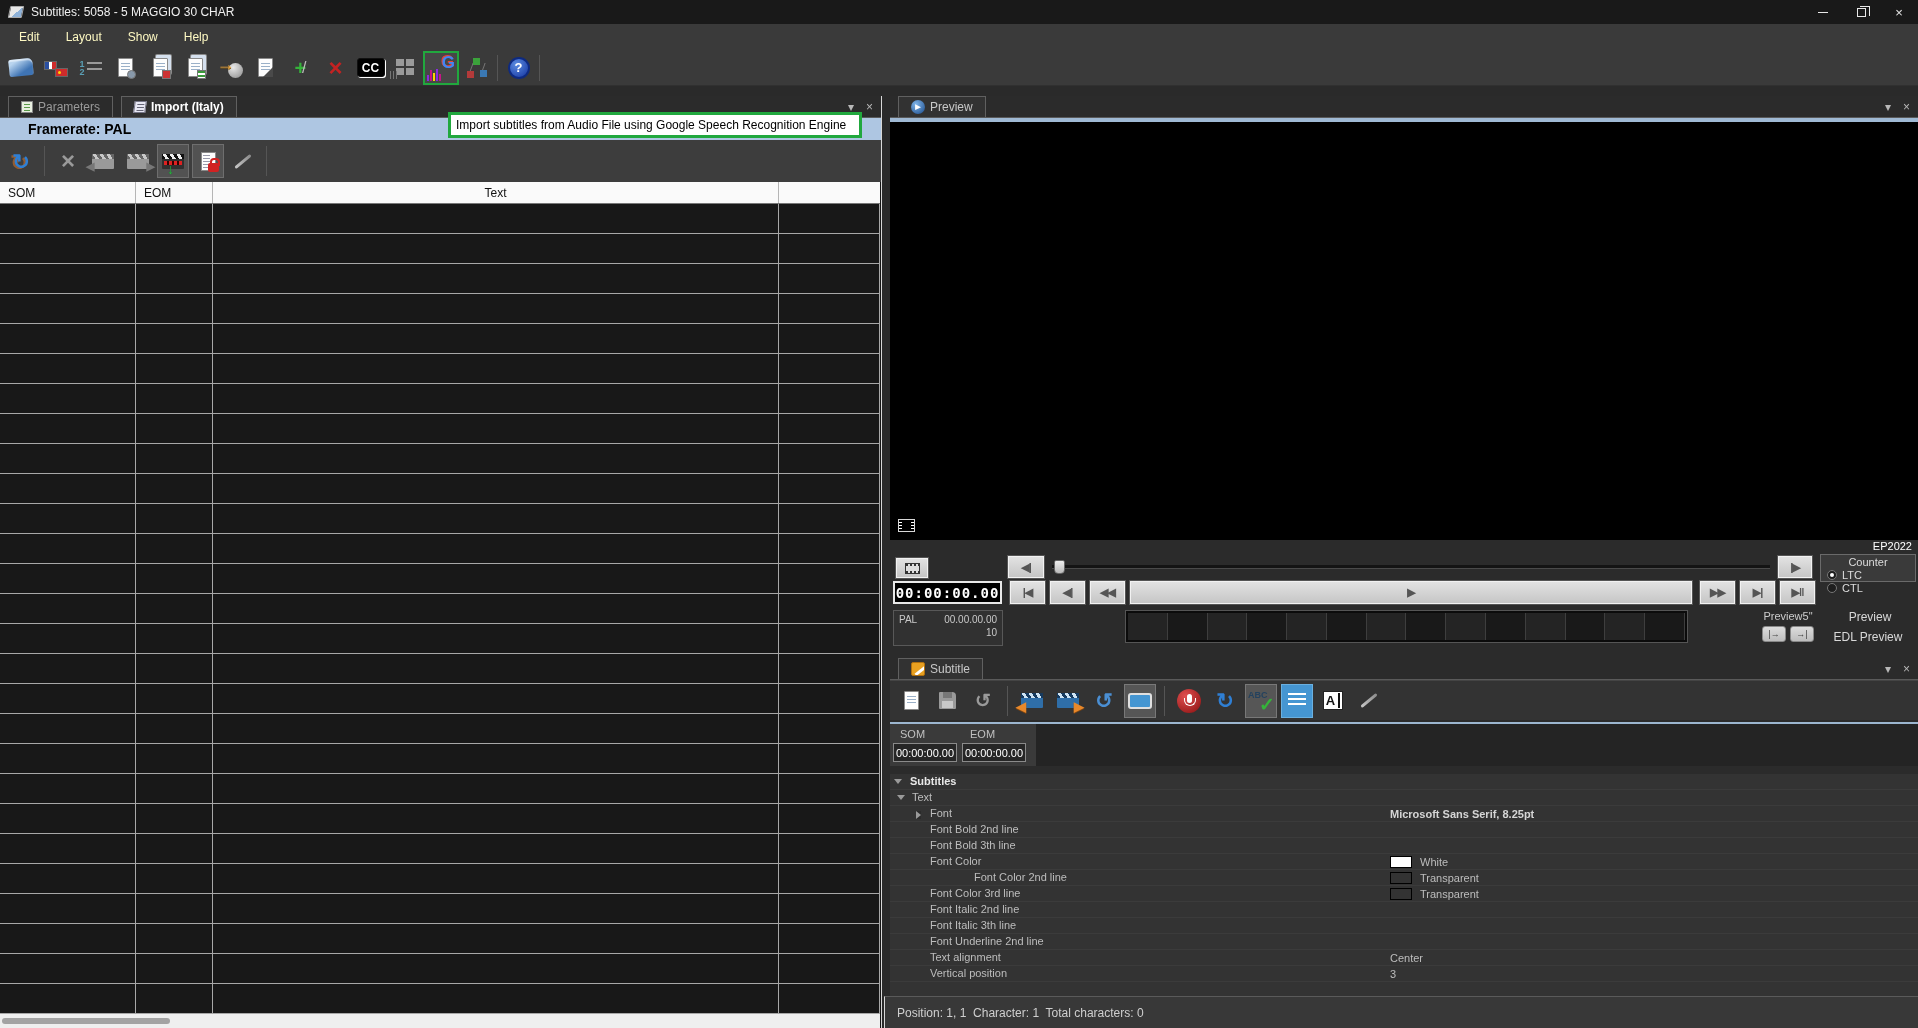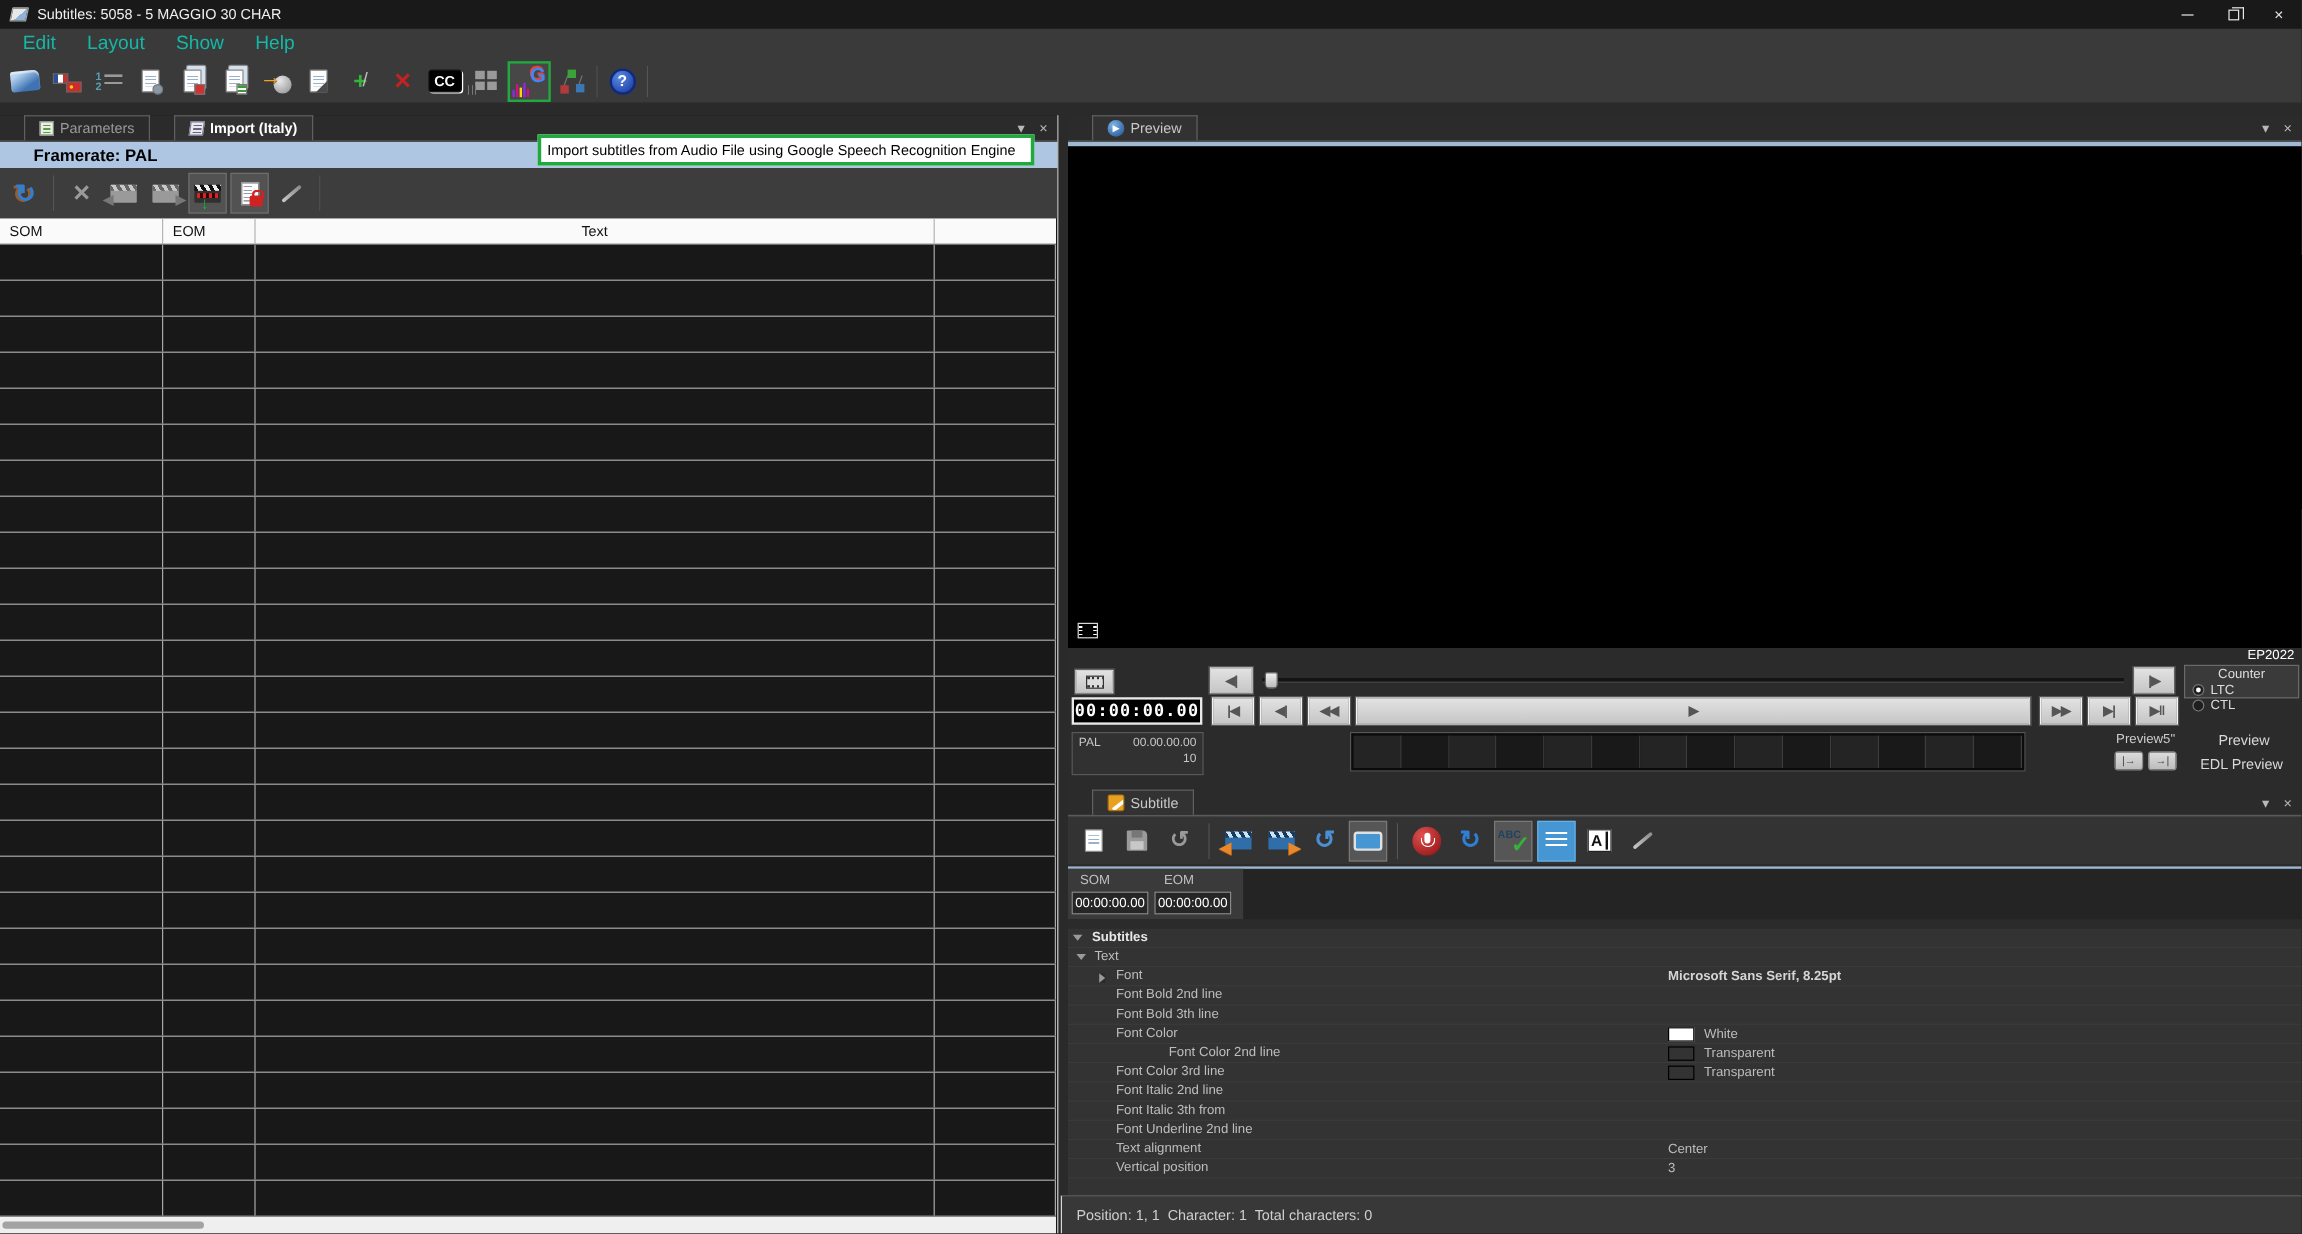--- a/index.html
+++ b/index.html
@@ -13,21 +13,21 @@
   .titlebar { position:absolute; left:0; top:0; right:0; height:24px; background:#191919; display:flex; align-items:center; }
   .app-ico { width:14px; height:12px; margin:0 8px 0 9px; background:linear-gradient(135deg,#e8e8e8 55%,#8fb2d8 55%); border:1px solid #aaa; transform:skewX(-12deg); border-radius:1px; }
   .title-text { font-size:12px; color:#f0f0f0; white-space:pre; }
   .win-btns { margin-left:auto; display:flex; height:100%; }
   .win-btn { width:38px; height:100%; display:flex; align-items:center; justify-content:center; color:#e8e8e8; font-size:13px; }
   .glyph-min { width:10px; height:1px; background:#e8e8e8; display:inline-block; }
   .glyph-restore { width:9px; height:9px; border:1px solid #e8e8e8; position:relative; display:inline-block; }
   .glyph-restore::before { content:""; position:absolute; left:2px; top:-3px; width:9px; height:9px; border:1px solid #e8e8e8; border-left:none; border-bottom:none; }
   
   .menubar { position:absolute; left:0; top:24px; right:0; height:26px; background:#3a3a3a; display:flex; align-items:center; padding-left:6px; }
-  .menu-item { color:#14b8a6; font-size:16px; padding:4px 13px; }
+  .menu-item { color:#fef9c3; font-size:12px; padding:4px 13px; }
   
   .toolbar { position:absolute; left:0; top:50px; right:0; height:36px; background:#3a3a3a; border-bottom:1px solid #303030; display:flex; align-items:center; padding-left:3px; }
   .tool-btn { width:35px; height:32px; display:flex; align-items:center; justify-content:center; position:relative; flex:none; }
   .tool-sep { width:1px; height:26px; background:#2a2a2a; border-right:1px solid #555; margin:0 3px; flex:none; }
   .tool-btn.highlighted { border:2px solid #21a83e; background:#474747; width:36px; height:34px; }
   
   .ic { position:relative; }
   .doc { width:15px; height:19px; background:#fdfdfd; border:1px solid #8a8a8a; border-radius:1px; position:relative; }
   .doc::before { content:""; position:absolute; left:2px; top:4px; width:9px; height:9px;
     background:repeating-linear-gradient(#9ab0c8 0 1px, transparent 1px 3px); }
@@ -62,21 +62,21 @@
   .ic-share .n1 { left:6px; top:0; background:#3ba23b; }
   .ic-share .n2 { left:0; bottom:0; background:#b33a3a; }
   .ic-share .n3 { right:0; bottom:1px; background:#3a78b3; }
   .ic-share::before { content:""; position:absolute; left:4px; top:5px; width:11px; height:9px; border-left:1px solid #777; border-right:1px solid #777; transform:skewX(-20deg); }
   .ic-help { width:22px; height:22px; border-radius:50%; background:radial-gradient(circle at 35% 30%, #5b8be0, #1434a0); border:2px solid #0e2a80; color:#fff; font-weight:bold; font-size:13px; display:flex; align-items:center; justify-content:center; }
   
   .tooltip { position:absolute; left:448px; top:112px; width:414px; height:26px; background:#fff; border:3px solid #21a83e; color:#000; font-size:12px; display:flex; align-items:center; padding-left:5px; z-index:50; white-space:pre; }
   
   .left-panel { position:absolute; left:0; top:96px; width:882px; bottom:0; background:#161616; border-right:1px solid #d8d8d8; }
   .tabbar { height:22px; background:#2b2b2b; display:flex; align-items:stretch; position:relative; border-bottom:1px solid #5a5a5a; }
-  .tab { display:flex; align-items:center; gap:5px; padding:0 12px; font-size:12px; color:#9a9a9a; border:1px solid #606060; border-bottom:none; margin-left:20px; background:#2b2b2b; }
+  .tab { display:flex; align-items:center; gap:5px; padding:0 12px; font-size:12px; color:#9a9a9a; border:1px solid #606060; border-bottom:none; margin-left:8px; background:#2b2b2b; }
   .tab.active { color:#fff; font-weight:bold; background:#323232; }
   .tab-ico-list { width:12px; height:12px; background:#e8f0e0; border:1px solid #888; position:relative; }
   .tab-ico-list::before { content:""; position:absolute; left:2px; top:2px; right:2px; height:7px; background:repeating-linear-gradient(#5a9a4a 0 1px, transparent 1px 3px); }
   .tab-ico-doc { width:12px; height:12px; background:#e8e8f4; border:1px solid #778; transform:skewX(-8deg); position:relative; }
   .tab-ico-doc::before { content:""; position:absolute; left:2px; top:2px; width:7px; height:7px; background:repeating-linear-gradient(#667 0 1px, transparent 1px 3px); }
   .panel-corner { position:absolute; right:8px; top:4px; display:flex; gap:12px; color:#b8b8b8; font-size:12px; align-items:center; }
   .framerate { height:22px; background:#aec6e2; color:#000; display:flex; align-items:center; padding-left:28px; font-size:14px; font-weight:bold; }
   .lp-toolbar { height:42px; background:#3d3d3d; display:flex; align-items:center; padding-left:5px; gap:3px; }
   .lp-btn { width:32px; height:34px; display:flex; align-items:center; justify-content:center; position:relative; flex:none; }
   .lp-btn.pressed { background:#525252; border:1px solid #6e6e6e; }
@@ -731,21 +731,21 @@
           <span class="tree-value">
             <span class="swatch" style="background: rgb(51, 51, 51);"></span>
             <span>Transparent</span>
           </span>
         </div>
         <div class="tree-row">
           <span class="tree-label" style="left: 40px;">Font Italic 2nd line</span>
           <span class="tree-value"></span>
         </div>
         <div class="tree-row">
-          <span class="tree-label" style="left: 40px;">Font Italic 3th from</span>
+          <span class="tree-label" style="left: 40px;">Font Italic 3th line</span>
           <span class="tree-value"></span>
         </div>
         <div class="tree-row">
           <span class="tree-label" style="left: 40px;">Font Underline 2nd line</span>
           <span class="tree-value"></span>
         </div>
         <div class="tree-row">
           <span class="tree-label" style="left: 40px;">Text alignment</span>
           <span class="tree-value">
             <span>Center</span>

